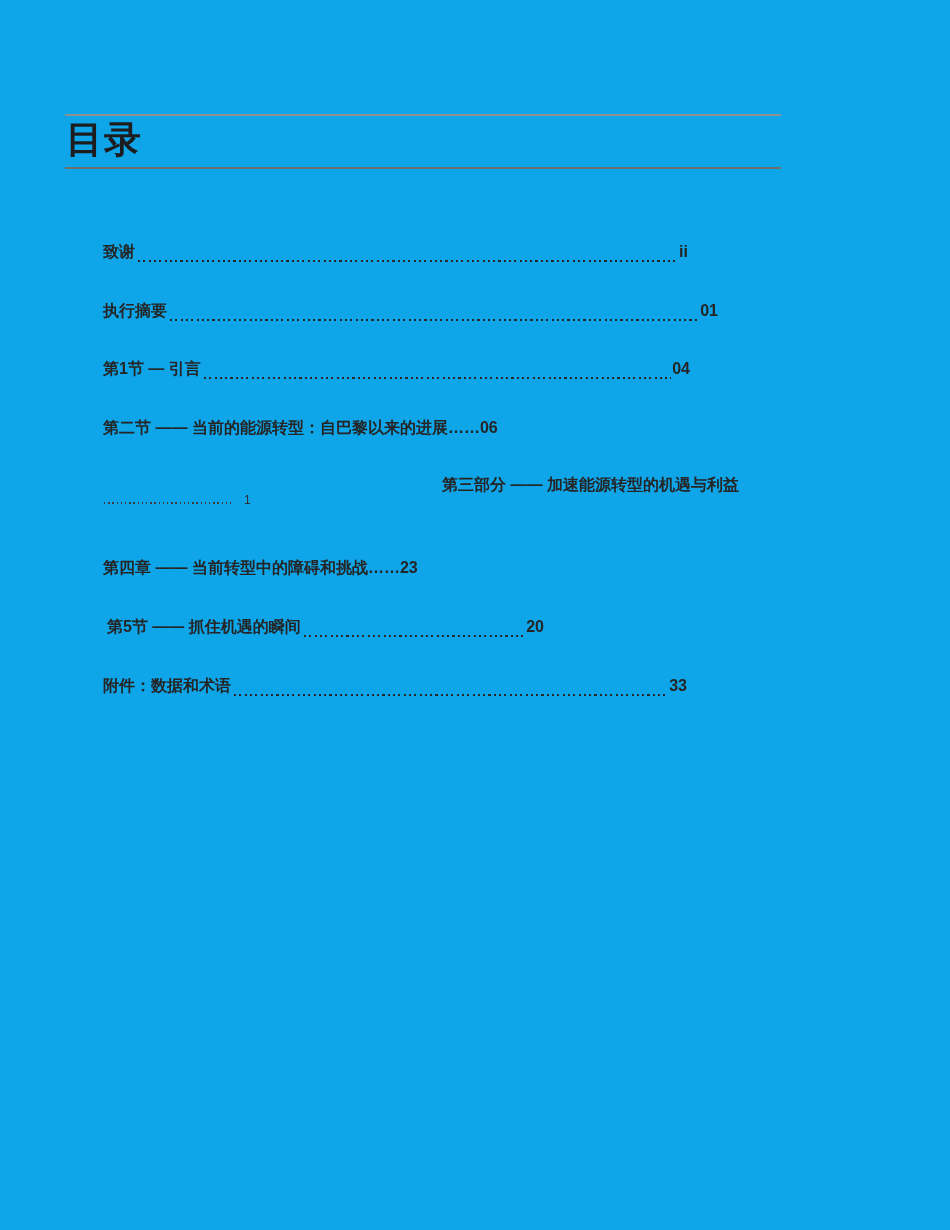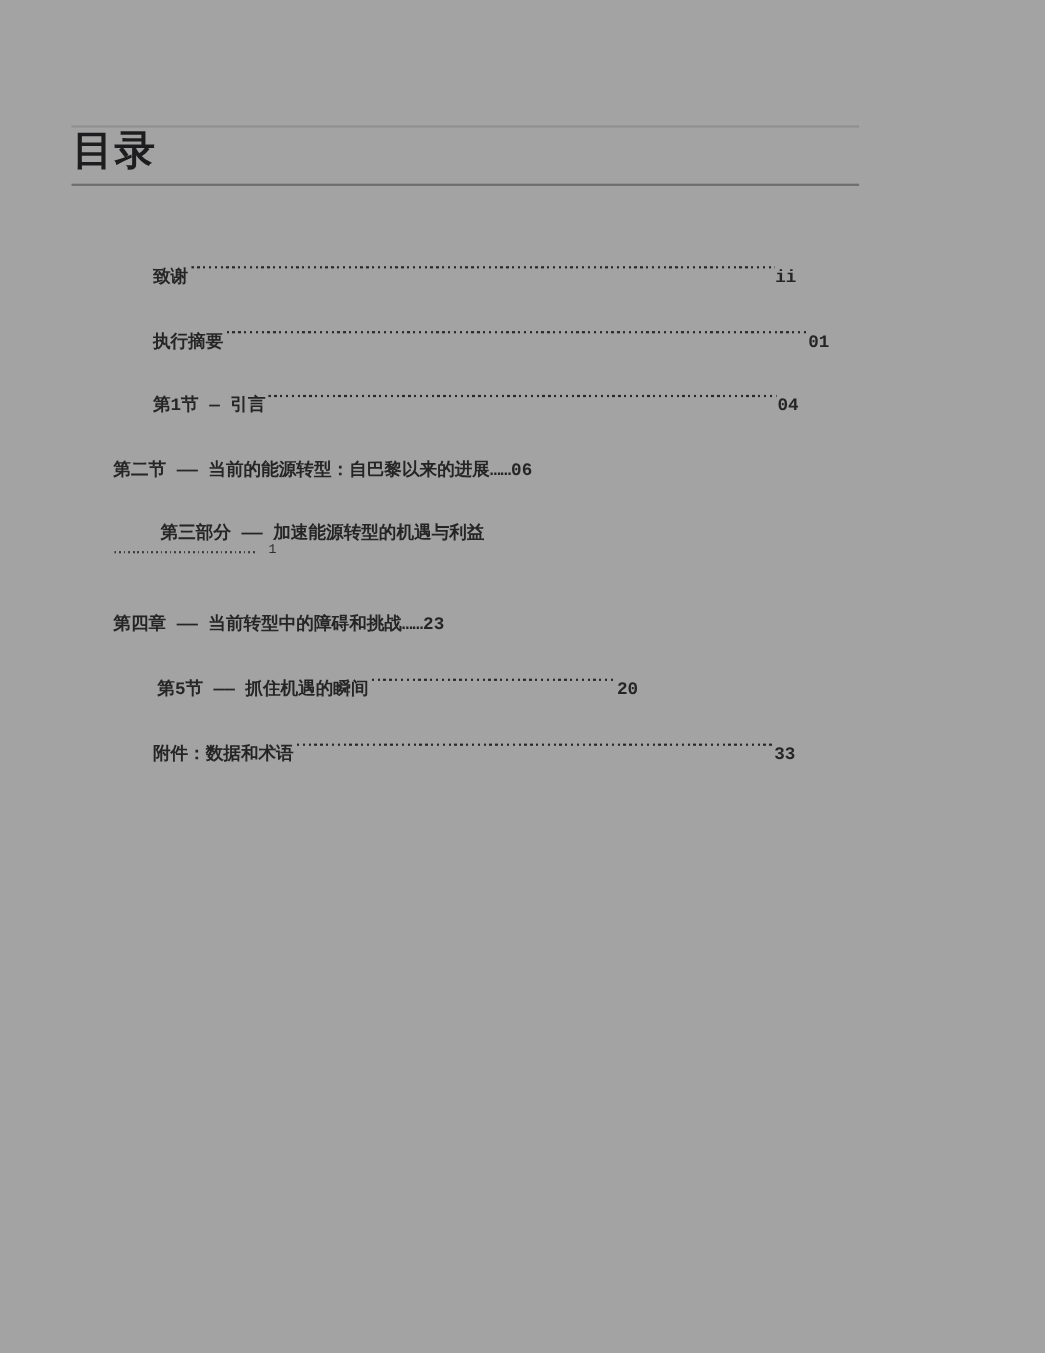--- a/index.html
+++ b/index.html
@@ -4,22 +4,22 @@
 <style>
   html, body {
     margin: 0;
     padding: 0;
     background: #ffffff;
   }
   .page {
     position: relative;
     width: 950px;
     height: 1230px;
-    background: #a3a3a3;
-    font-family: Liberation Mono, monospace;
+    background: #0ea5e9;
+    font-family: Liberation Sans, sans-serif;
     color: #232323;
     overflow: hidden;
   }
   .rule {
     position: absolute;
     left: 65px;
     width: 716px;
     height: 2px;
   }
   .rule-top { top: 114px; background: #909090; }
@@ -38,22 +38,21 @@
   .row {
     position: absolute;
     font-size: 16px;
     font-weight: 700;
     line-height: 20px;
     color: #252525;
     white-space: nowrap;
   }
   .flex-row {
     display: flex;
-    align-items: flex-start;
-    margin-left: 36px;
+    align-items: flex-end;
   }
   .t { white-space: nowrap; }
   .pg { white-space: nowrap; }
   .leader {
     flex: 1 1 auto;
     height: 2.1px;
     margin: 0 1px 0 3px;
     background-image: repeating-linear-gradient(90deg,
       #282828 0, #282828 2.1px, transparent 2.1px, transparent 5.3px);
   }

